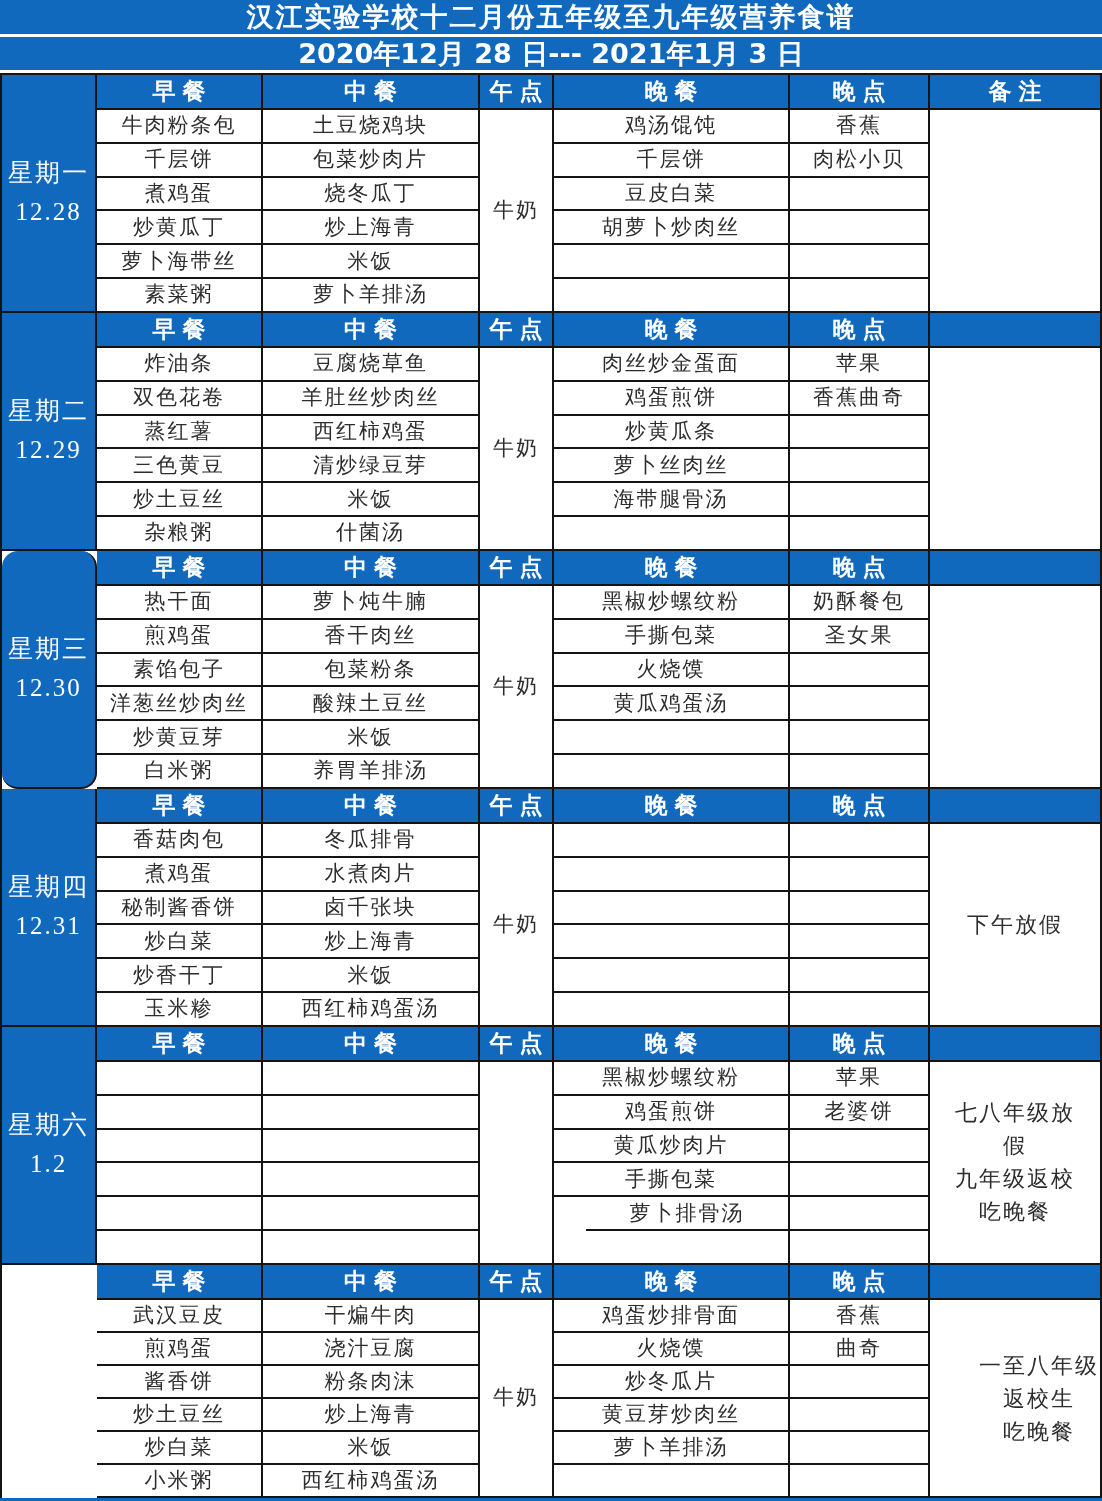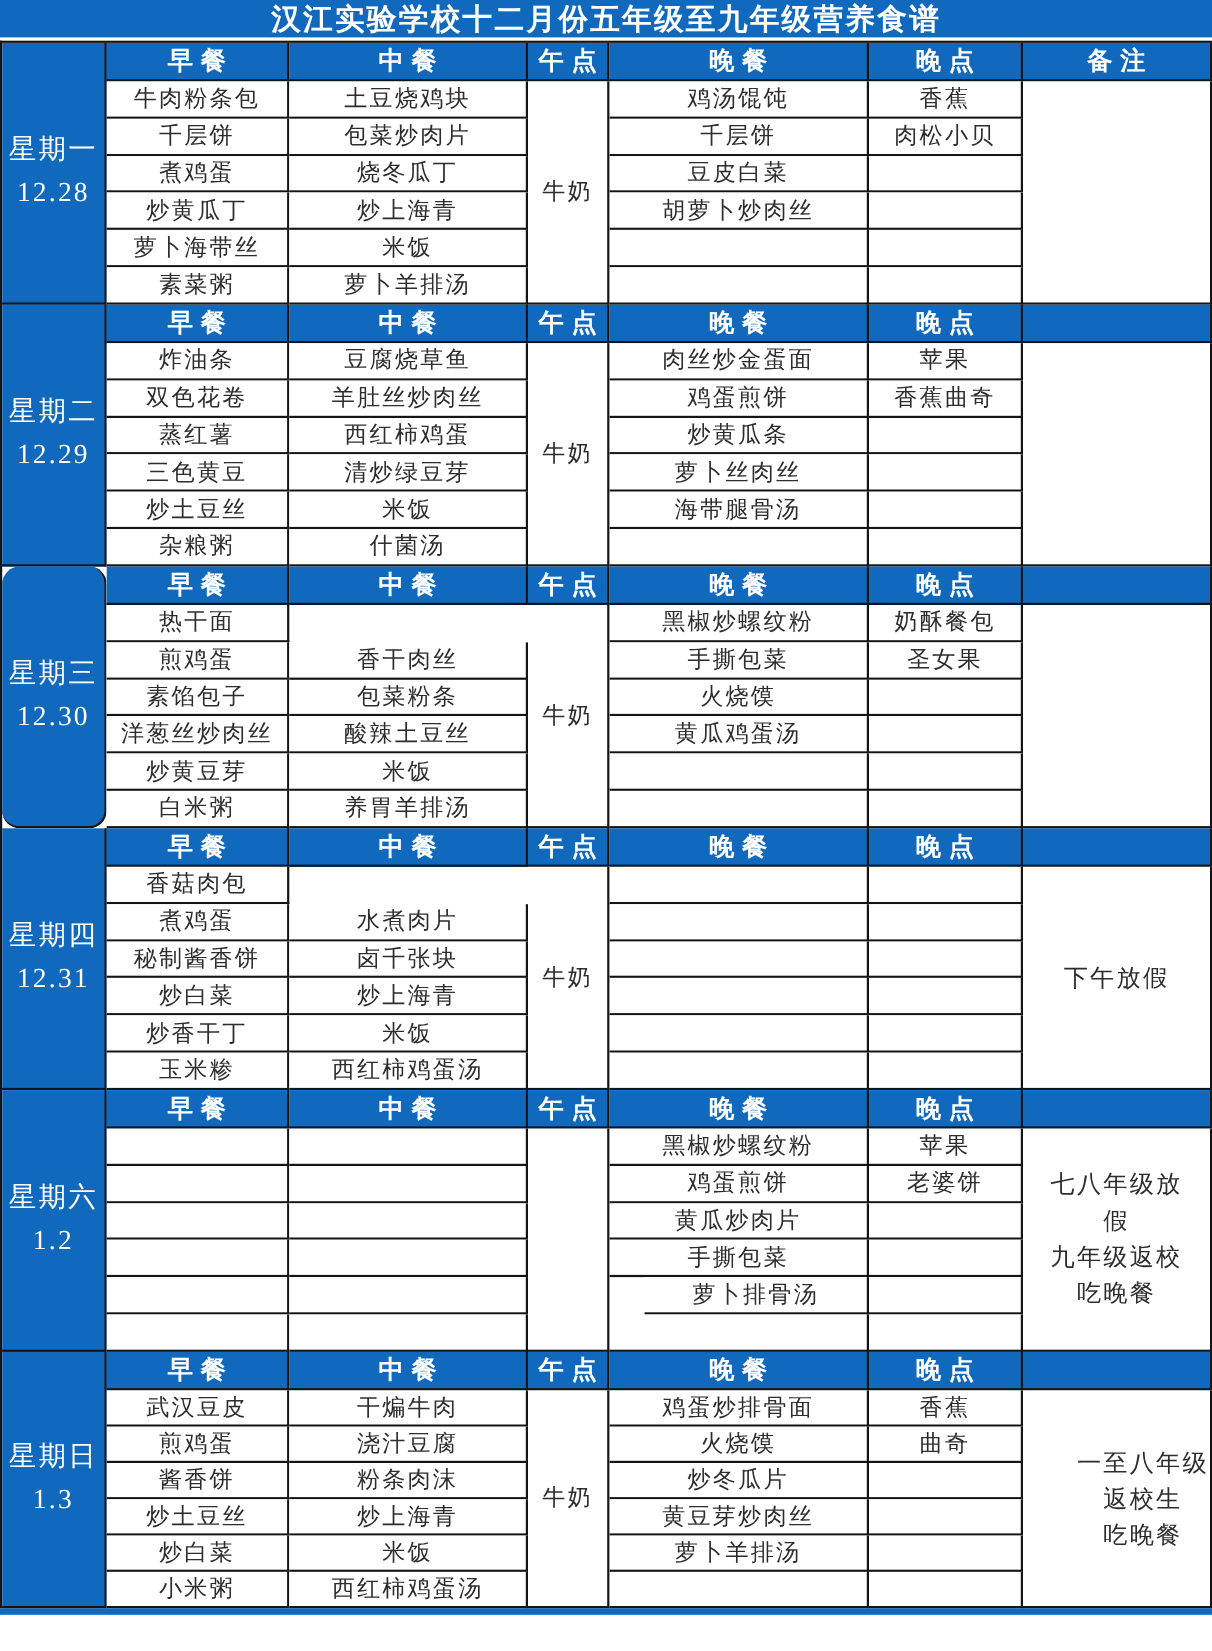--- a/index.html
+++ b/index.html
@@ -20,20 +20,21 @@
             letter-spacing:2px;line-height:1.55;font-weight:normal;}
   .dish{font-size:21px;color:#2d2d2d;letter-spacing:2px;line-height:1.2;}
   .remarks{white-space:pre-line;font-size:22px;line-height:1.5;letter-spacing:2px;}
   .bottom-strip{height:6px;background:#1169be;}
 </style>
 </head>
 <body>
 
 <div class="page">
   <div class="bar title-bar">汉江实验学校十二月份五年级至九年级营养食谱</div>
+  <div class="bar date-bar">2020年12月 28 日--- 2021年1月 3 日</div>
   <div class="table-blocks" id="blocks">
       <div class="day-block">
         <div class="cell day-cell" style="grid-area: 1 / 1 / span 7 / span 1;">
           <span>星期一</span>
           <span>12.28</span>
         </div>
         <div class="cell hdr" style="grid-area: 1 / 2;">早餐</div>
         <div class="cell hdr" style="grid-area: 1 / 3;">中餐</div>
         <div class="cell hdr" style="grid-area: 1 / 4;">午点</div>
         <div class="cell hdr" style="grid-area: 1 / 5;">晚餐</div>
@@ -114,20 +115,21 @@
         <div class="cell hdr" style="grid-area: 1 / 4;">午点</div>
         <div class="cell hdr" style="grid-area: 1 / 5;">晚餐</div>
         <div class="cell hdr" style="grid-area: 1 / 6;">晚点</div>
         <div class="cell hdr" style="grid-area: 1 / 7;"></div>
         <div class="cell dish" style="grid-area: 2 / 2;">热干面</div>
         <div class="cell dish" style="grid-area: 3 / 2;">煎鸡蛋</div>
         <div class="cell dish" style="grid-area: 4 / 2;">素馅包子</div>
         <div class="cell dish" style="grid-area: 5 / 2;">洋葱丝炒肉丝</div>
         <div class="cell dish" style="grid-area: 6 / 2;">炒黄豆芽</div>
         <div class="cell dish" style="grid-area: 7 / 2;">白米粥</div>
+        <div class="cell dish" style="grid-area: 2 / 3;">萝卜炖牛腩</div>
         <div class="cell dish" style="grid-area: 4 / 3;">包菜粉条</div>
         <div class="cell dish" style="grid-area: 3 / 3;">香干肉丝</div>
         <div class="cell dish" style="grid-area: 5 / 3;">酸辣土豆丝</div>
         <div class="cell dish" style="grid-area: 6 / 3;">米饭</div>
         <div class="cell dish" style="grid-area: 7 / 3;">养胃羊排汤</div>
         <div class="cell dish" style="grid-area: 2 / 5;">黑椒炒螺纹粉</div>
         <div class="cell dish" style="grid-area: 3 / 5;">手撕包菜</div>
         <div class="cell dish" style="grid-area: 4 / 5;">火烧馍</div>
         <div class="cell dish" style="grid-area: 5 / 5;">黄瓜鸡蛋汤</div>
         <div class="cell dish" style="grid-area: 6 / 5;"></div>
@@ -151,20 +153,21 @@
         <div class="cell hdr" style="grid-area: 1 / 4;">午点</div>
         <div class="cell hdr" style="grid-area: 1 / 5;">晚餐</div>
         <div class="cell hdr" style="grid-area: 1 / 6;">晚点</div>
         <div class="cell hdr" style="grid-area: 1 / 7;"></div>
         <div class="cell dish" style="grid-area: 2 / 2;">香菇肉包</div>
         <div class="cell dish" style="grid-area: 3 / 2;">煮鸡蛋</div>
         <div class="cell dish" style="grid-area: 4 / 2;">秘制酱香饼</div>
         <div class="cell dish" style="grid-area: 5 / 2;">炒白菜</div>
         <div class="cell dish" style="grid-area: 6 / 2;">炒香干丁</div>
         <div class="cell dish" style="grid-area: 7 / 2;">玉米糁</div>
+        <div class="cell dish" style="grid-area: 2 / 3;">冬瓜排骨</div>
         <div class="cell dish" style="grid-area: 3 / 3;">水煮肉片</div>
         <div class="cell dish" style="grid-area: 4 / 3;">卤千张块</div>
         <div class="cell dish" style="grid-area: 5 / 3;">炒上海青</div>
         <div class="cell dish" style="grid-area: 6 / 3;">米饭</div>
         <div class="cell dish" style="grid-area: 7 / 3;">西红柿鸡蛋汤</div>
         <div class="cell dish" style="grid-area: 2 / 5;"></div>
         <div class="cell dish" style="grid-area: 3 / 5;"></div>
         <div class="cell dish" style="grid-area: 4 / 5;"></div>
         <div class="cell dish" style="grid-area: 5 / 5;"></div>
         <div class="cell dish" style="grid-area: 6 / 5;"></div>
@@ -213,24 +216,20 @@
         <div class="cell dish" style="grid-area: 5 / 6;"></div>
         <div class="cell dish" style="grid-area: 6 / 6;"></div>
         <div class="cell dish" style="grid-area: 7 / 6;"></div>
         <div class="cell dish" style="grid-area: 2 / 4 / span 6 / span 1;"></div>
         <div class="cell dish remarks" style="grid-area: 2 / 7 / span 6 / span 1;">七八年级放
 假
 九年级返校
 吃晚餐</div>
       </div>
       <div class="day-block last">
-        <div class="cell day-cell" style="grid-area: 1 / 1 / span 7 / span 1;">
-          <span>星期日</span>
-          <span>1.3</span>
-        </div>
         <div class="cell hdr" style="grid-area: 1 / 2;">早餐</div>
         <div class="cell hdr" style="grid-area: 1 / 3;">中餐</div>
         <div class="cell hdr" style="grid-area: 1 / 4;">午点</div>
         <div class="cell hdr" style="grid-area: 1 / 5;">晚餐</div>
         <div class="cell hdr" style="grid-area: 1 / 6;">晚点</div>
         <div class="cell hdr" style="grid-area: 1 / 7;"></div>
         <div class="cell dish" style="grid-area: 2 / 2;">武汉豆皮</div>
         <div class="cell dish" style="grid-area: 3 / 2;">煎鸡蛋</div>
         <div class="cell dish" style="grid-area: 4 / 2;">酱香饼</div>
         <div class="cell dish" style="grid-area: 5 / 2;">炒土豆丝</div>

